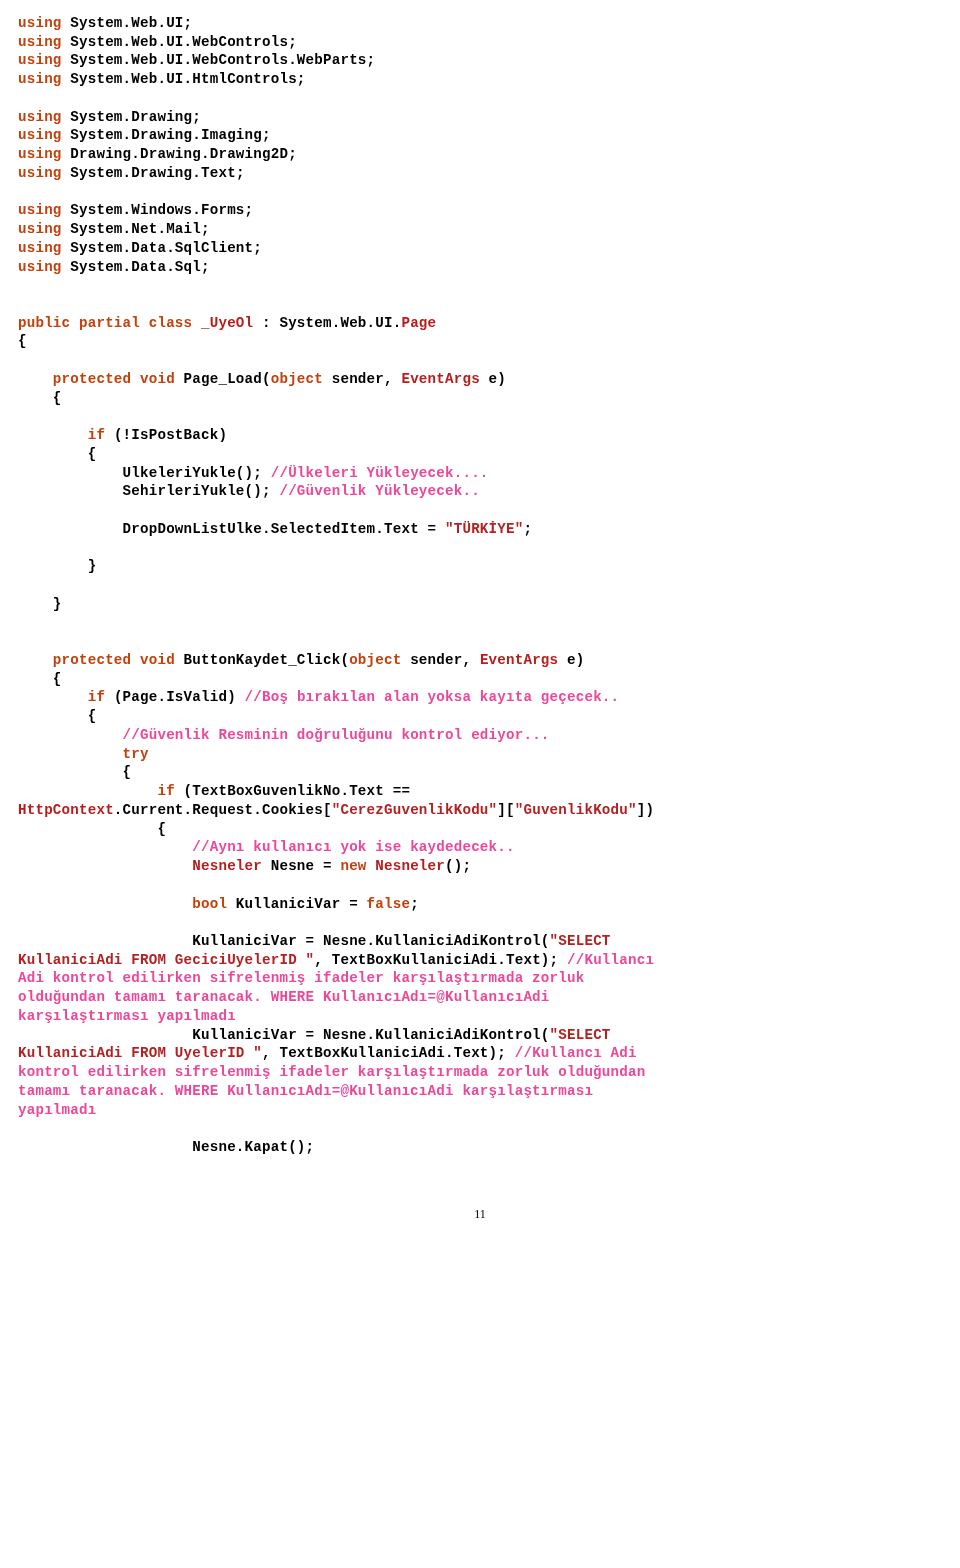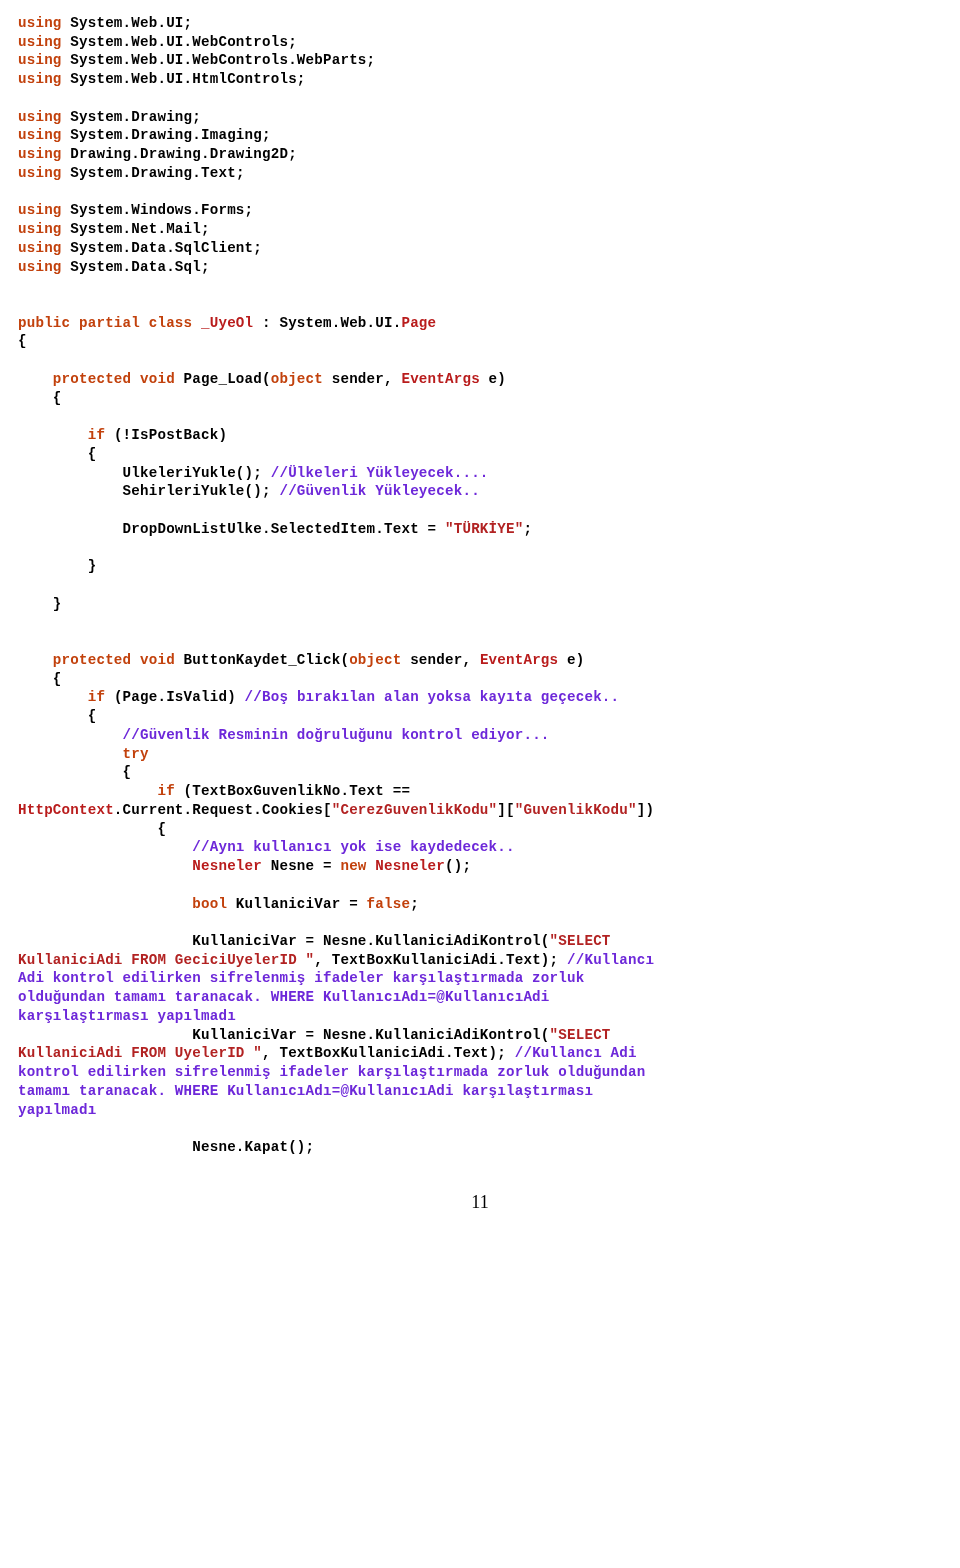--- a/index.html
+++ b/index.html
@@ -12,28 +12,28 @@
     color: #000000;
     font-weight: bold;
     letter-spacing: 0.2px;
   }
   .code {
     white-space: pre;
   }
   .kw   { color: #c2410c; }   
   .typ  { color: #b91c1c; }   
   .str  { color: #b22222; }   
-  .cmt  { color: #6d28d9; }   
+  .cmt  { color: #ec4899; }   
   .blk  { color: #000000; }
   .page-num {
     text-align: center;
     font-family: "Times New Roman", serif;
     font-weight: normal;
-    font-size: 18px;
-    margin-top: 34px;
+    font-size: 12px;
+    margin-top: 50px;
     letter-spacing: 0;
   }
 </style>
 </head>
 <body>
 
 <div class="code"><span class="kw">using </span><span class="blk">System.Web.UI</span><span class="blk">;</span>
 <span class="kw">using </span><span class="blk">System.Web.UI.WebControls</span><span class="blk">;</span>
 <span class="kw">using </span><span class="blk">System.Web.UI.WebControls.WebParts</span><span class="blk">;</span>
 <span class="kw">using </span><span class="blk">System.Web.UI.HtmlControls</span><span class="blk">;</span>

